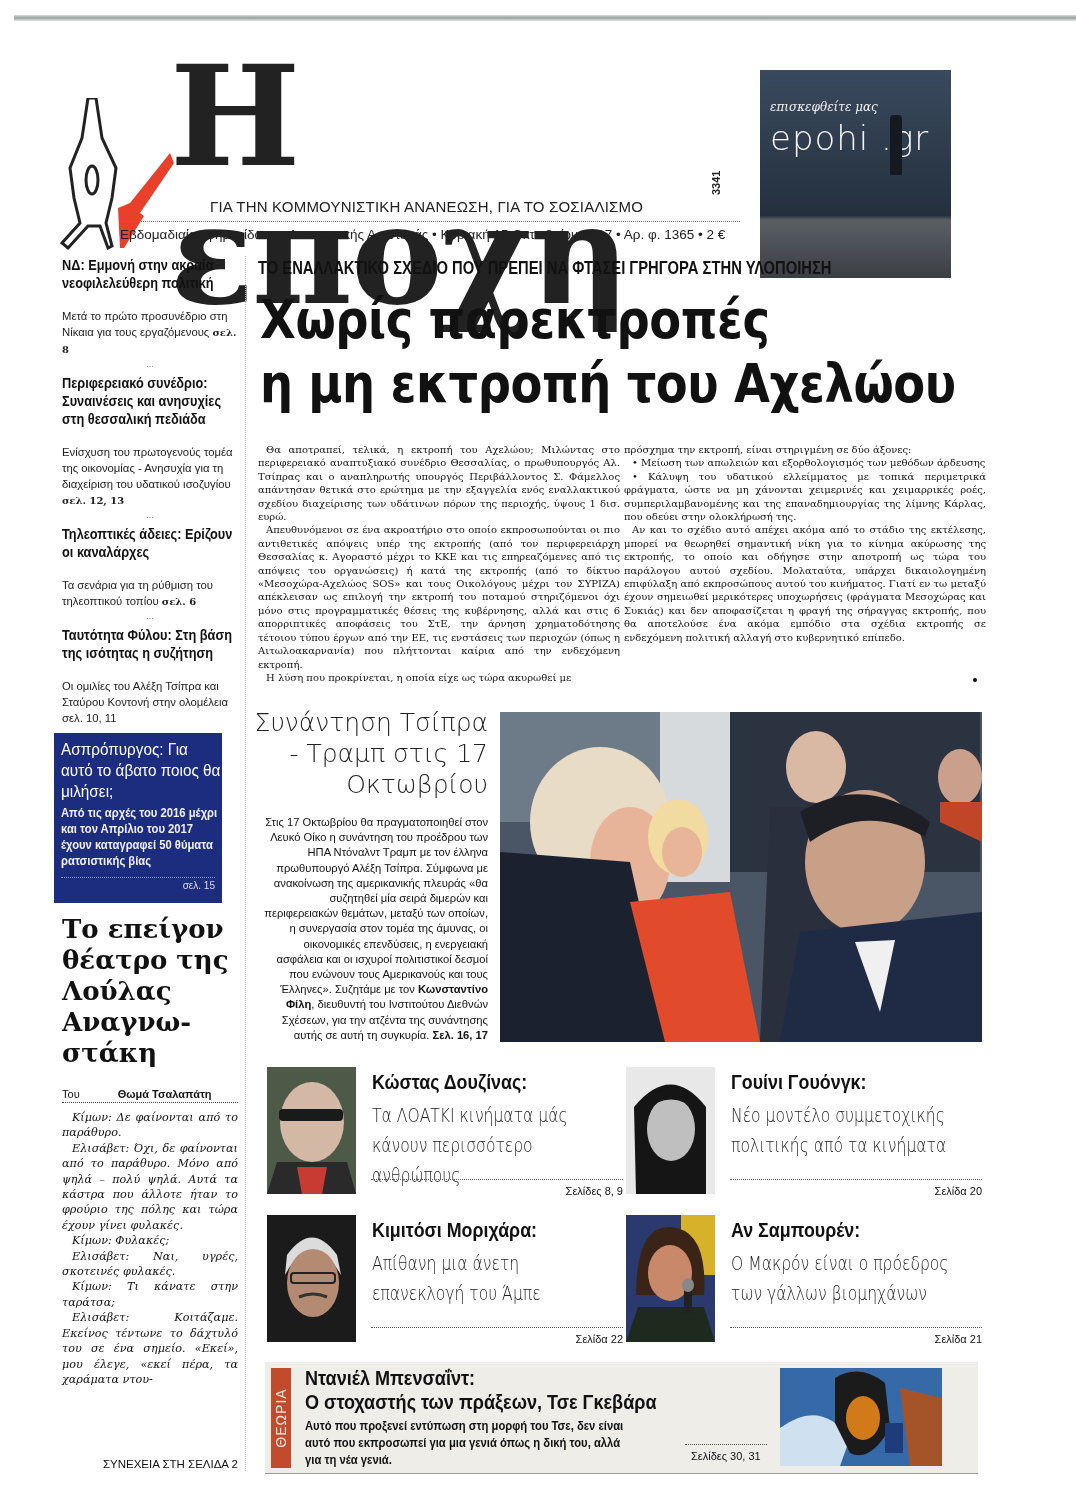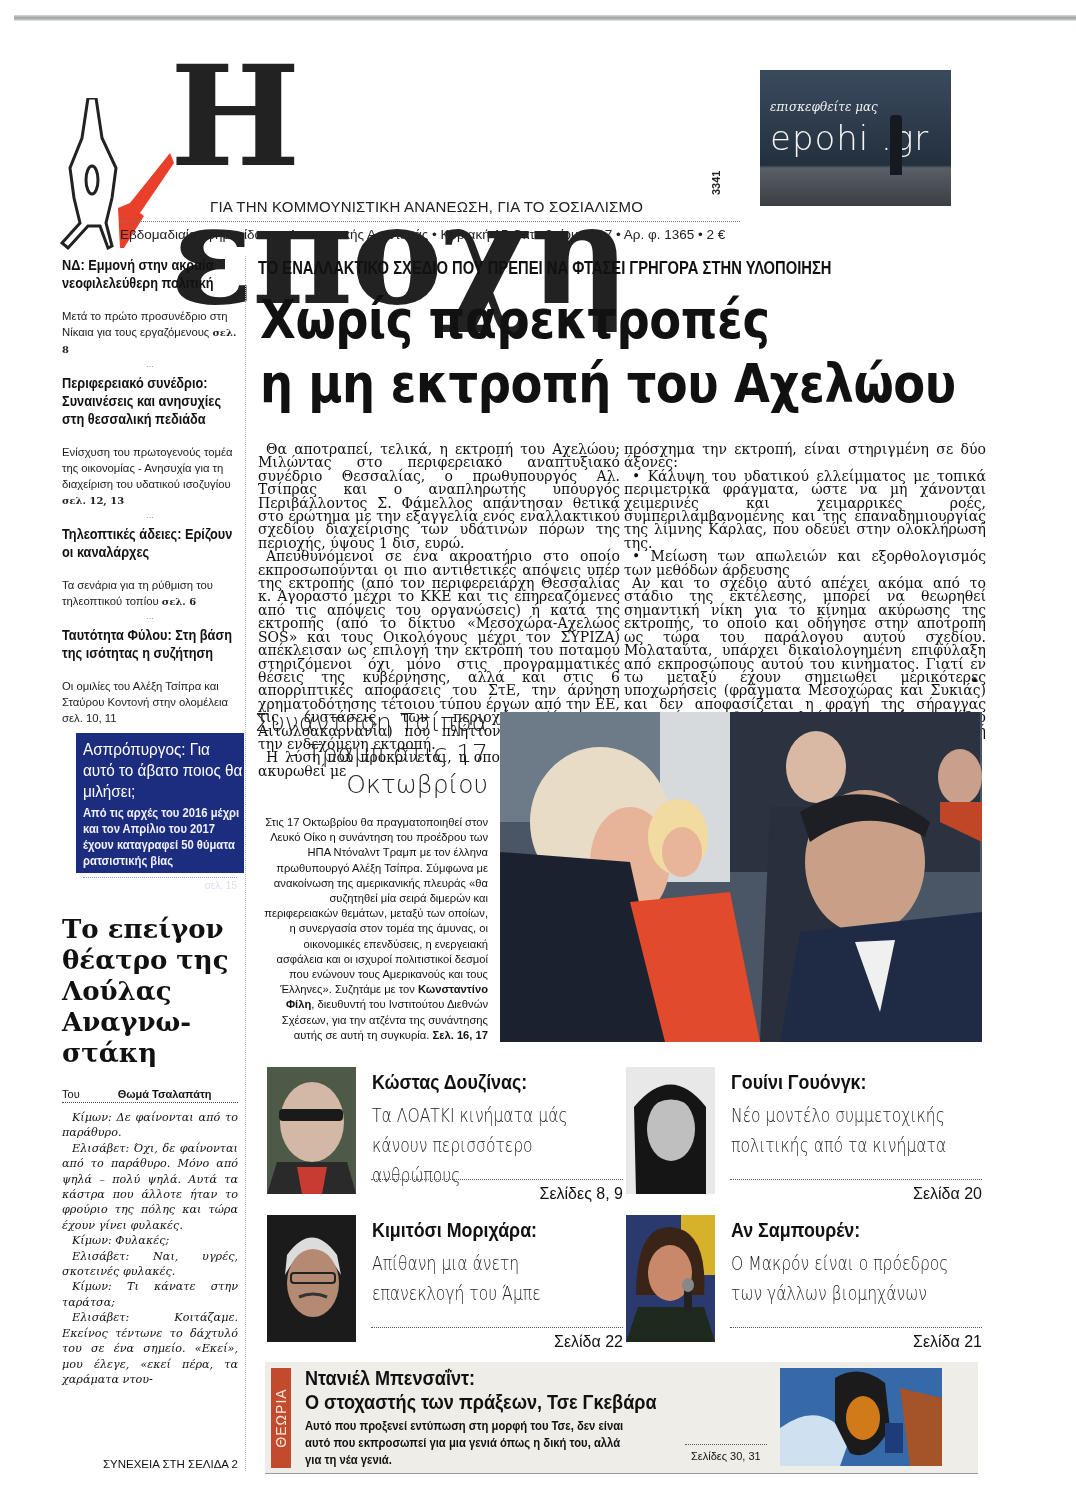--- a/index.html
+++ b/index.html
@@ -13,38 +13,38 @@
   .masthead { position: absolute; left: 60px; top: 60px; width: 680px; height: 190px; }
   .logo-icon { position: absolute; left: 0; top: 38px; width: 120px; height: 170px; }
   .title { position: absolute; left: 110px; top: -12px; font-family: "DejaVu Serif", serif;
     font-weight: bold; font-size: 138px; letter-spacing: -2px; line-height: 1; color: #222; }
   .issue-code { position: absolute; left: 650px; top: 135px; transform: rotate(-90deg);
     transform-origin: left top; font-size: 11px; font-weight: bold; color: #222; }
   .tagline { position: absolute; left: 150px; top: 138px; font-size: 15px; color: #222; letter-spacing: 0.2px; }
   .dotrule { position: absolute; left: 60px; top: 161px; width: 620px; border-top: 1px dotted #777; }
   .subline { position: absolute; left: 60px; top: 167px; font-size: 13.5px; color: #222; white-space: nowrap; }
 
-  .ad-box { position: absolute; left: 760px; top: 70px; width: 191px; height: 136px;
+  .ad-box { position: absolute; left: 760px; top: 70px; width: 191px; height: 208px;
     background: linear-gradient(180deg, #3a4a5e 0%, #24303e 70%, #5a5f66 72%, #3b3f44 100%); overflow: hidden; text-decoration: underline; }
   .ad-small { position: absolute; left: 10px; top: 30px; font-family: "DejaVu Serif", serif; font-style: italic;
     font-size: 12px; color: #f2f2f2; }
   .ad-big { position: absolute; left: 10px; top: 48px; font-family: "DejaVu Sans", sans-serif;
     font-size: 34px; color: #f6f6f6; font-weight: 300; letter-spacing: 1px; }
   .ad-figure { position: absolute; left: 130px; top: 45px; width: 12px; height: 60px; background: #151a20; border-radius: 4px 4px 0 0; }
 
   
   .sidebar { position: absolute; left: 62px; top: 256px; width: 176px; }
   .sb-item { margin-bottom: 4px; }
   .sb-head { font-family: "Liberation Sans", sans-serif; font-weight: bold; font-size: 14.5px;
     line-height: 18px; color: #111; transform: scaleX(0.88); transform-origin: left; width: 200px; }
   .sb-body { font-size: 11.3px; line-height: 16px; color: #222; margin-top: 16px; }
   .sb-ref { font-family: "DejaVu Serif", serif; font-weight: bold; font-size: 10px; }
   .sb-sep { text-align: center; font-size: 8px; color: #888; line-height: 10px; margin: 2px 0 2px; }
 
-  .blue-box { position: absolute; left: 76px; top: 733px; width: 168px; height: 140px; background: #1c2c7e; color: #fff; padding: 6px 7px; }
+  .blue-box { position: absolute; left: 54px; top: 733px; width: 168px; height: 170px; background: #1c2c7e; color: #fff; padding: 6px 7px; }
   .bb-title { font-size: 17px; line-height: 21px; color: #fff; transform: scaleX(0.9); transform-origin: left; width: 180px; }
   .bb-body { font-size: 12.5px; font-weight: bold; line-height: 16px; margin-top: 3px; transform: scaleX(0.9); transform-origin: left; width: 175px; color: #f0f0ff; }
   .bb-rule { border-top: 1px dotted #8898d8; margin-top: 8px; }
   .bb-ref { text-align: right; font-size: 10px; margin-top: 2px; color: #dde; }
 
   .theatre-title { position: absolute; left: 62px; top: 914px; width: 178px; font-family: "DejaVu Serif", serif;
     font-weight: bold; font-size: 26px; line-height: 31px; color: #111; }
   .byline { position: absolute; left: 62px; top: 1088px; width: 176px; font-size: 11px; color: #111; border-bottom: 1px dotted #444; padding-bottom: 2px; }
   .byline b { font-weight: bold; margin-left: 35px; }
   .theatre-text { position: absolute; left: 62px; top: 1110px; width: 176px; font-family: "DejaVu Serif", serif;
@@ -52,21 +52,21 @@
   .theatre-text p { text-indent: 10px; }
   .continue { position: absolute; left: 62px; top: 1458px; width: 176px; text-align: right; font-size: 11.5px; color: #111; }
 
   .col-divider { position: absolute; left: 245px; top: 256px; height: 1215px; border-left: 1px dotted #bbb; }
 
   
   .kicker { position: absolute; left: 258px; top: 258px; font-weight: bold; font-size: 18px; color: #111;
     transform: scaleX(0.82); transform-origin: left; white-space: nowrap; }
   .headline { position: absolute; left: 260px; top: 288px; font-family: "DejaVu Sans", sans-serif; font-weight: bold;
     font-size: 54px; line-height: 64px; color: #111; transform: scaleX(0.86); transform-origin: left; white-space: nowrap; letter-spacing: -0.5px; }
-  .story-col { position: absolute; top: 443px; width: 362px; font-family: "DejaVu Serif", serif; font-size: 14px;
+  .story-col { position: absolute; top: 443px; width: 362px; font-family: "DejaVu Serif", serif; font-size: 10px;
     line-height: 13.4px; text-align: justify; color: #111; }
   .story-col p { text-indent: 8px; }
   .story-col.c1 { left: 258px; }
   .story-col.c2 { left: 624px; }
   .end-dot { position: absolute; left: 973px; top: 678px; width: 4px; height: 4px; border-radius: 50%; background: #111; }
 
   
   .meet-title { position: absolute; left: 250px; top: 707px; width: 238px; text-align: right;
     font-family: "DejaVu Sans", sans-serif; font-weight: 300; font-size: 25px; line-height: 31px; color: #222; }
   .meet-body { position: absolute; left: 256px; top: 815px; width: 232px; text-align: right;
@@ -74,21 +74,21 @@
   .meet-body b { font-weight: bold; }
   .meet-photo { position: absolute; left: 500px; top: 712px; width: 482px; height: 330px; overflow: hidden; background: #3b4250; }
 
   
   .iv { position: absolute; width: 360px; height: 132px; }
   .iv-photo { position: absolute; left: 0; top: 0; width: 89px; height: 127px; overflow: hidden; background: #555; }
   .iv-name { position: absolute; left: 105px; top: 3px; font-weight: bold; font-size: 21px; color: #111; transform: scaleX(0.85); transform-origin: left; white-space: nowrap; }
   .iv-sub { position: absolute; left: 105px; top: 33px; width: 270px; font-family: "DejaVu Sans", sans-serif; font-weight: 300;
     font-size: 19px; line-height: 30px; color: #222; transform: scaleX(0.82); transform-origin: left; }
   .iv-rule { position: absolute; left: 104px; top: 112px; width: 252px; border-top: 1px dotted #555; }
-  .iv-ref { position: absolute; right: 4px; top: 118px; font-size: 16px; color: #111; }
+  .iv-ref { position: absolute; right: 4px; top: 118px; font-size: 11px; color: #111; }
 
   
   .theory { position: absolute; left: 265px; top: 1362px; width: 713px; height: 112px; background: #eeede8; border-bottom: 1px solid #999; }
   .theory-tab { position: absolute; left: 6px; top: 6px; width: 20px; height: 100px; background: #c24b2e; color: #f8e7dd; }
   .theory-tab span { position: absolute; left: 50%; top: 50%; transform: translate(-50%, -50%) rotate(-90deg); font-size: 14px; letter-spacing: 1px; white-space: nowrap; }
   .th-name { position: absolute; left: 40px; top: 4px; font-weight: bold; font-size: 21px; color: #111; transform: scaleX(0.86); transform-origin: left; white-space: nowrap; }
   .th-title { position: absolute; left: 40px; top: 28px; font-weight: bold; font-size: 21px; color: #111; transform: scaleX(0.86); transform-origin: left; white-space: nowrap; }
   .th-body { position: absolute; left: 40px; top: 56px; width: 360px; font-weight: bold; font-size: 12.5px; line-height: 17px; color: #111; transform: scaleX(0.9); transform-origin: left; }
   .th-rule { position: absolute; left: 420px; top: 82px; width: 82px; border-top: 1px dotted #555; }
   .th-ref { position: absolute; left: 426px; top: 88px; font-size: 11px; color: #111; }
@@ -167,22 +167,22 @@
   <div>Χωρίς παρεκτροπές</div>
   <div>η μη εκτροπή του Αχελώου</div>
 </div>
 <div class="story-col c1">
   <p>Θα αποτραπεί, τελικά, η εκτροπή του Αχελώου; Μιλώντας στο περιφερειακό αναπτυξιακό συνέδριο Θεσσαλίας, ο πρωθυπουργός Αλ. Τσίπρας και ο αναπληρωτής υπουργός Περιβάλλοντος Σ. Φάμελλος απάντησαν θετικά στο ερώτημα με την εξαγγελία ενός εναλλακτικού σχεδίου διαχείρισης των υδάτινων πόρων της περιοχής, ύψους 1 δισ. ευρώ.</p>
   <p>Απευθυνόμενοι σε ένα ακροατήριο στο οποίο εκπροσωπούνται οι πιο αντιθετικές απόψεις υπέρ της εκτροπής (από τον περιφερειάρχη Θεσσαλίας κ. Αγοραστό μέχρι το ΚΚΕ και τις επηρεαζόμενες από τις απόψεις του οργανώσεις) ή κατά της εκτροπής (από το δίκτυο «Μεσοχώρα-Αχελώος SOS» και τους Οικολόγους μέχρι τον ΣΥΡΙΖΑ) απέκλεισαν ως επιλογή την εκτροπή του ποταμού στηριζόμενοι όχι μόνο στις προγραμματικές θέσεις της κυβέρνησης, αλλά και στις 6 απορριπτικές αποφάσεις του ΣτΕ, την άρνηση χρηματοδότησης τέτοιου τύπου έργων από την ΕΕ, τις ενστάσεις των περιοχών (όπως η Αιτωλοακαρνανία) που πλήττονται καίρια από την ενδεχόμενη εκτροπή.</p>
   <p>Η λύση που προκρίνεται, η οποία είχε ως τώρα ακυρωθεί με</p>
 </div>
 <div class="story-col c2">
   <p style="text-indent:0">πρόσχημα την εκτροπή, είναι στηριγμένη σε δύο άξονες:</p>
+  <p>• Μείωση των απωλειών και εξορθολογισμός των μεθόδων άρδευσης</p>
   <p>• Κάλυψη του υδατικού ελλείμματος με τοπικά περιμετρικά φράγματα, ώστε να μη χάνονται χειμερινές και χειμαρρικές ροές, συμπεριλαμβανομένης και της επαναδημιουργίας της λίμνης Κάρλας, που οδεύει στην ολοκλήρωσή της.</p>
-  <p>• Μείωση των απωλειών και εξορθολογισμός των μεθόδων άρδευσης</p>
   <p>Αν και το σχέδιο αυτό απέχει ακόμα από το στάδιο της εκτέλεσης, μπορεί να θεωρηθεί σημαντική νίκη για το κίνημα ακύρωσης της εκτροπής, το οποίο και οδήγησε στην αποτροπή ως τώρα του παράλογου αυτού σχεδίου. Μολαταύτα, υπάρχει δικαιολογημένη επιφύλαξη από εκπροσώπους αυτού του κινήματος. Γιατί εν τω μεταξύ έχουν σημειωθεί μερικότερες υποχωρήσεις (φράγματα Μεσοχώρας και Συκιάς) και δεν αποφασίζεται η φραγή της σήραγγας εκτροπής, που θα αποτελούσε ένα ακόμα εμπόδιο στα σχέδια εκτροπής σε ενδεχόμενη πολιτική αλλαγή στο κυβερνητικό επίπεδο.</p>
 </div>
 <div class="end-dot"></div>
 
 <div class="meet-title">Συνάντηση Τσίπρα - Τραμπ στις 17 Οκτωβρίου</div>
 <div class="meet-body"><span>Στις 17 Οκτωβρίου θα πραγματοποιηθεί στον Λευκό Οίκο η συνάντηση του προέδρου των ΗΠΑ Ντόναλντ Τραμπ με τον έλληνα πρωθυπουργό Αλέξη Τσίπρα. Σύμφωνα με ανακοίνωση της αμερικανικής πλευράς «θα συζητηθεί μία σειρά διμερών και περιφερειακών θεμάτων, μεταξύ των οποίων, η συνεργασία στον τομέα της άμυνας, οι οικονομικές επενδύσεις, η ενεργειακή ασφάλεια και οι ισχυροί πολιτιστικοί δεσμοί που ενώνουν τους Αμερικανούς και τους Έλληνες». Συζητάμε με τον</span> <b>Κωνσταντίνο Φίλη</b><span>, διευθυντή του Ινστιτούτου Διεθνών Σχέσεων, για την ατζέντα της συνάντησης αυτής σε αυτή τη συγκυρία.</span> <b>Σελ. 16, 17</b></div>
 <div class="meet-photo">
   <svg width="482" height="330" viewBox="0 0 482 330">
     <rect width="482" height="330" fill="#4a5566"></rect>
     <rect x="0" y="0" width="160" height="110" fill="#6d7a88"></rect>

